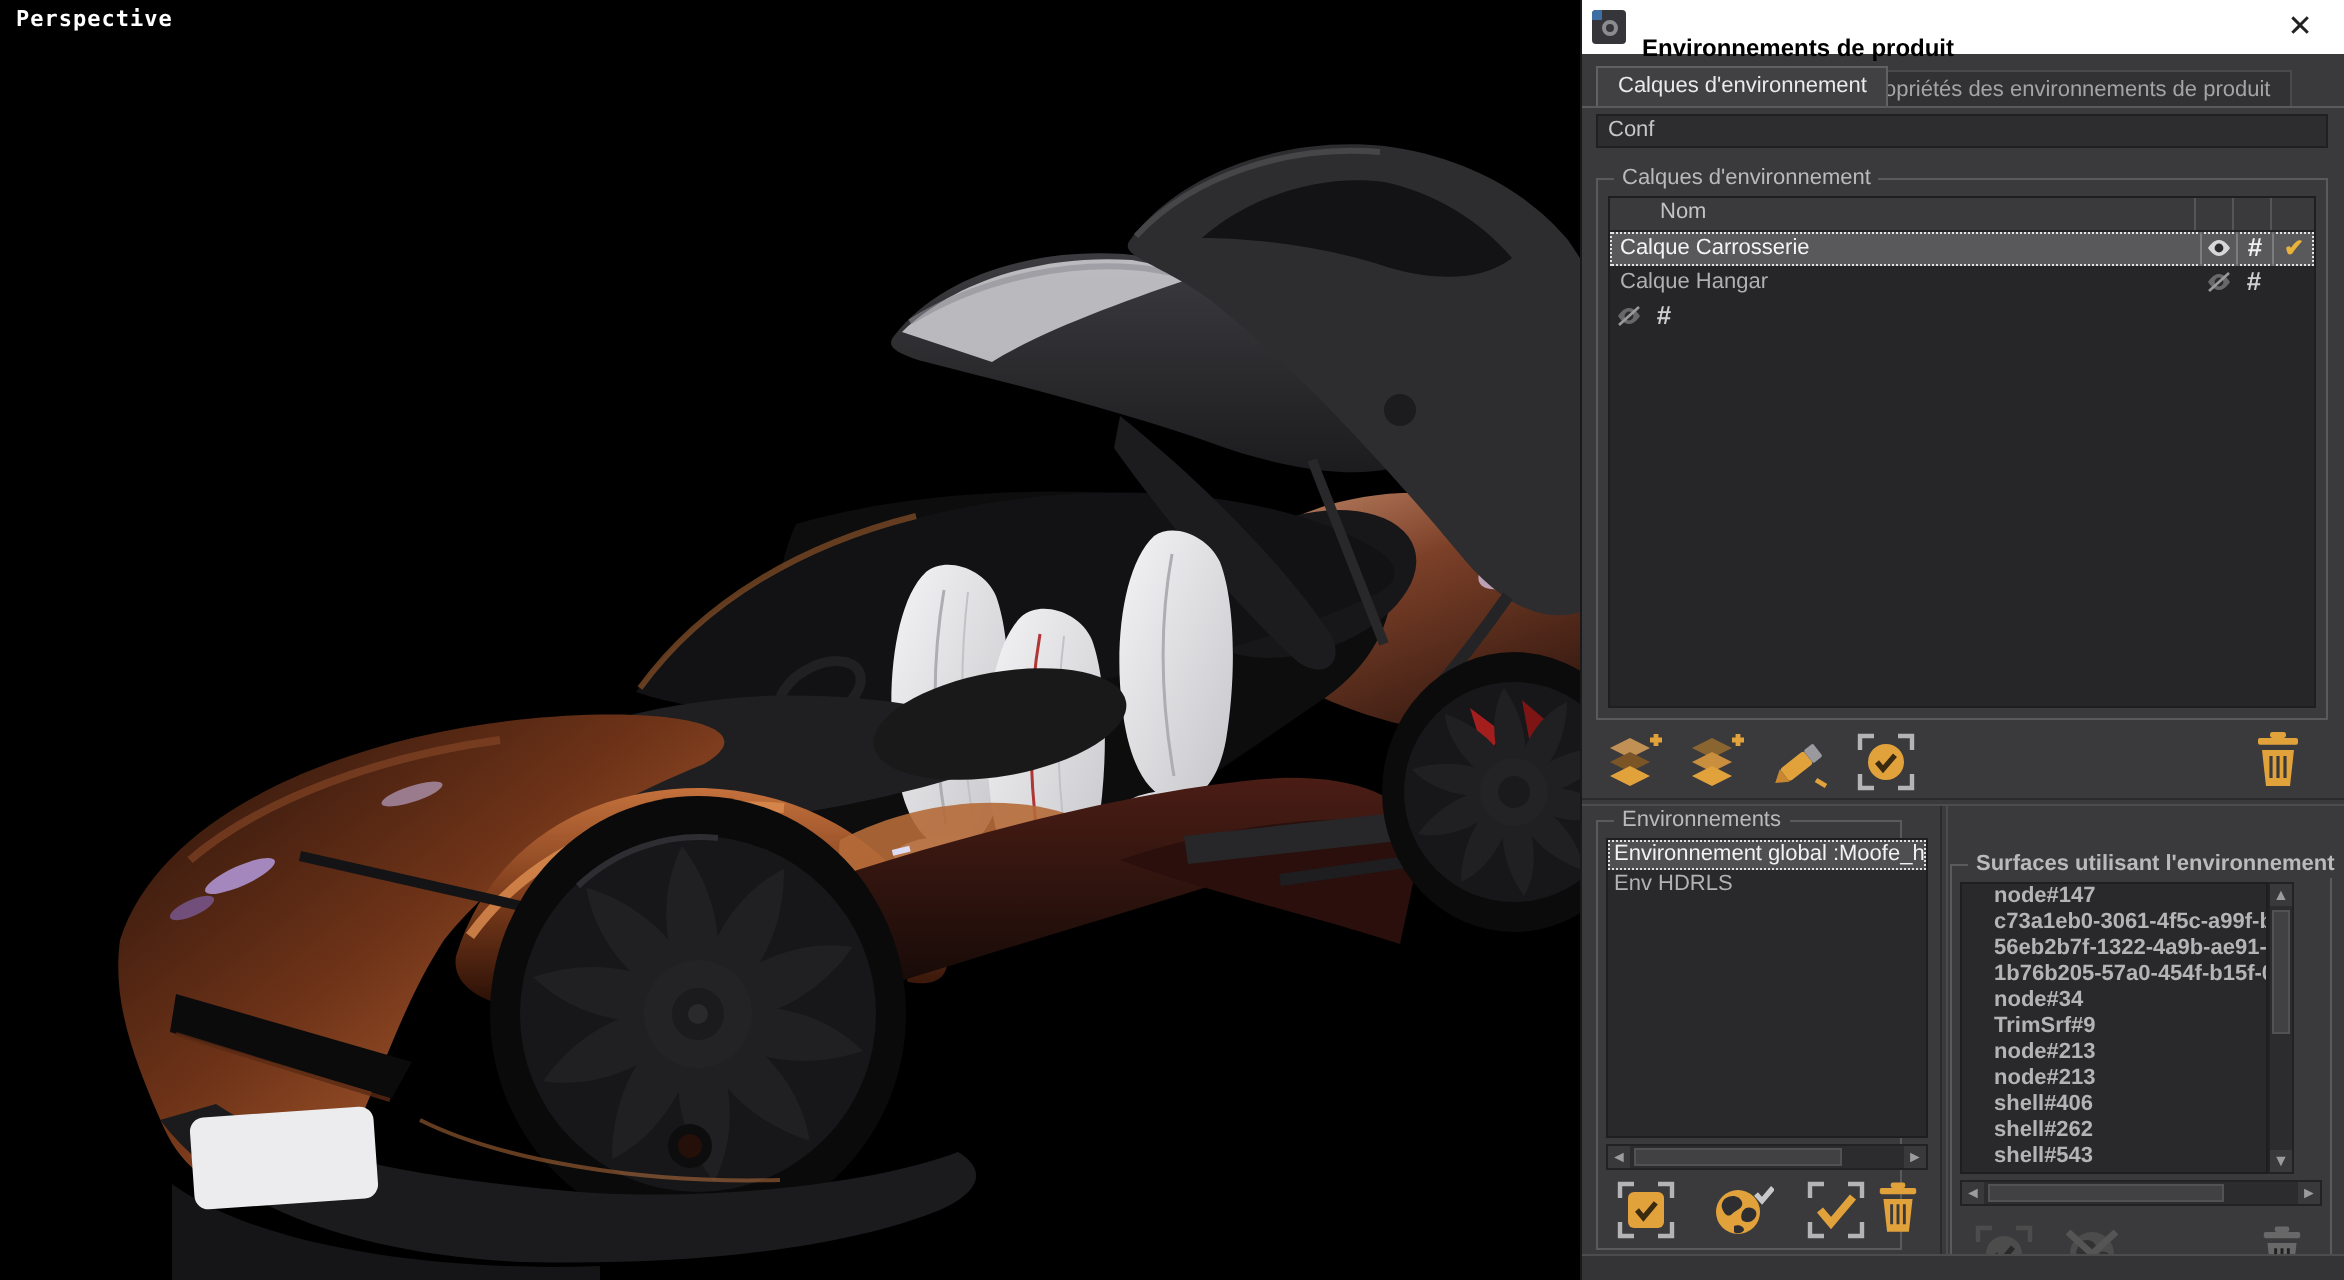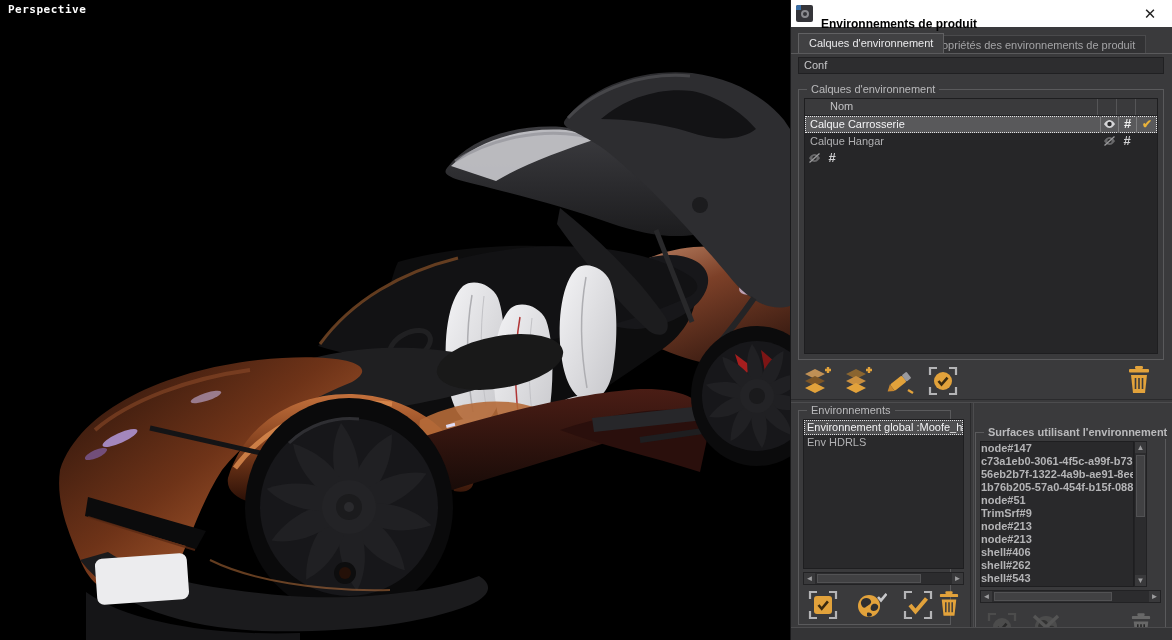--- a/index.html
+++ b/index.html
@@ -53,21 +53,21 @@
   .ticon{position:absolute;top:4px;}
   .sep-h{position:absolute;left:0;top:399px;right:0;height:2px;border-top:1px solid #2a2a2c;border-bottom:1px solid #4c4c4e;}
   .sep-v{position:absolute;left:179px;top:403px;width:2px;height:224px;border-left:1px solid #2a2a2c;border-right:1px solid #4c4c4e;}
   .footer{position:absolute;left:0;top:627px;right:0;height:13px;background:#343436;border-top:1px solid #4c4c4e;}
   
   .blist{position:absolute;background:#29292b;border:1px solid #1e1e20;box-sizing:border-box;overflow:hidden;}
   .env-list{left:4px;top:8px;width:161px;height:150px;}
   .env-item{height:15px;line-height:14px;padding-left:3px;white-space:nowrap;color:#b2b2b4;}
   .env-item.sel{background:#4f4f51;color:#f2f2f4;outline:1px dotted #e0e0e2;outline-offset:-1px;}
   .surf-list{left:4px;top:8px;width:154px;height:146px;}
-  .surf-item{height:13px;line-height:13px;padding-left:0;white-space:nowrap;color:#b4b4b6;}
+  .surf-item{height:13px;line-height:13px;padding-left:16px;white-space:nowrap;color:#b4b4b6;}
   
   .hscroll{position:absolute;height:13px;background:#2c2c2e;border:1px solid #222224;box-sizing:border-box;}
   .vscroll{position:absolute;width:13px;background:#2c2c2e;border:1px solid #222224;box-sizing:border-box;}
   .sbtn{position:absolute;width:11px;height:11px;background:#39393b;color:#9c9c9e;font-size:8px;line-height:11px;text-align:center;}
   .sthumb{position:absolute;background:#414143;border:1px solid #525254;box-sizing:border-box;}
   .env-hs{left:4px;top:161px;width:161px;}
   .surf-hs{left:4px;top:157px;width:181px;}
   .surf-vs{left:158px;top:8px;height:146px;}
   
   .btool{position:absolute;top:176px;left:0;right:0;height:36px;}
@@ -389,21 +389,21 @@
     </div>
   </div>
 
   <div class="group g-surf">
     <span class="glabel">Surfaces utilisant l'environnement</span>
     <div class="blist surf-list">
       <div class="surf-item">node#147</div>
       <div class="surf-item">c73a1eb0-3061-4f5c-a99f-b733c922</div>
       <div class="surf-item">56eb2b7f-1322-4a9b-ae91-8eeda494</div>
       <div class="surf-item">1b76b205-57a0-454f-b15f-088169e0</div>
-      <div class="surf-item">node#51</div>
+      <div class="surf-item">node#34</div>
       <div class="surf-item">TrimSrf#9</div>
       <div class="surf-item">node#213</div>
       <div class="surf-item">node#213</div>
       <div class="surf-item">shell#406</div>
       <div class="surf-item">shell#262</div>
       <div class="surf-item">shell#543</div>
       <div class="surf-item">shell#402</div>
     </div>
     <div class="vscroll surf-vs">
       <span class="sbtn" style="left:0;top:0;">▲</span>

